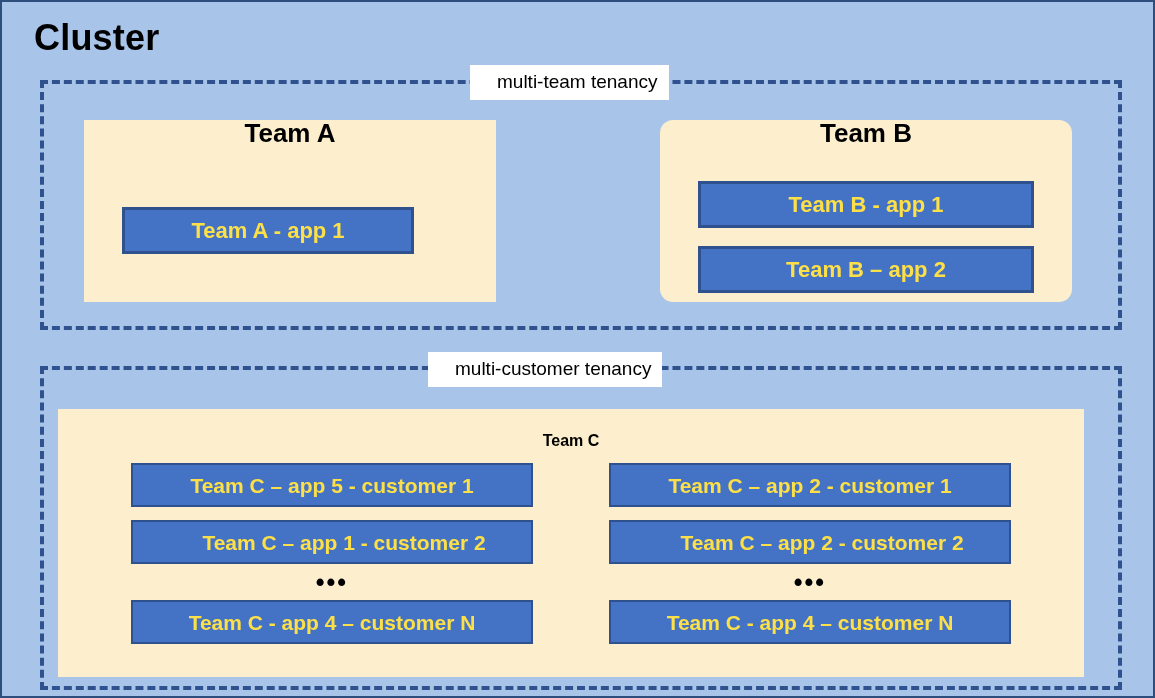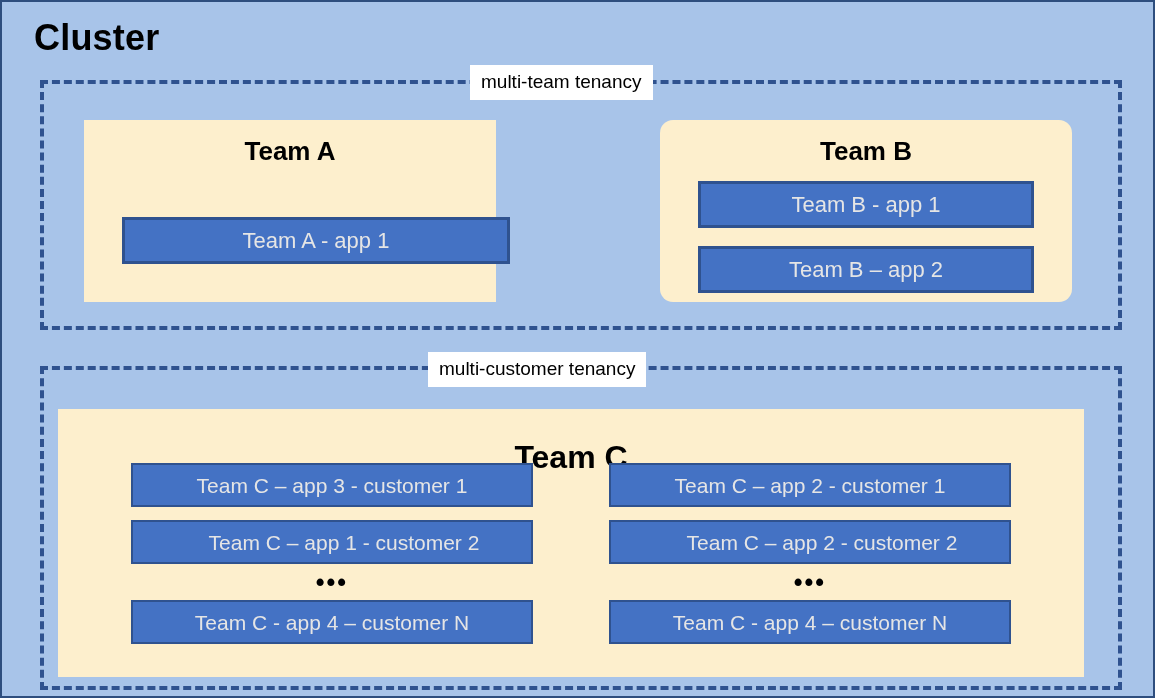--- a/index.html
+++ b/index.html
@@ -52,21 +52,21 @@
     height: 324px;
   }
 
   
   .tenancy-label {
     position: absolute;
     background: #FFFFFF;
     color: #000000;
     font-size: 19px;
     line-height: 1;
-    padding: 7px 11px 9px 11px;
+    padding: 7px 11px 9px 27px;
     white-space: nowrap;
     z-index: 5;
   }
   #label-multi-team {
     left: 468px;
     top: 63px;
   }
   #label-multi-customer {
     left: 426px;
     top: 350px;
@@ -98,48 +98,48 @@
     width: 1026px;
     height: 268px;
   }
 
   .team-title {
     text-align: center;
     font-size: 26px;
     font-weight: bold;
     color: #000000;
     line-height: 1;
-    padding-top: 18px;
   }
   #team-c-panel .team-title {
-    padding-top: 32px;
-    font-size: 32px;
+    padding-top: 24px;
+    font-size: 16px;
   }
 
   
   .app-box {
     box-sizing: border-box;
     background: #4472C4;
     border: 3px solid #2F528F;
-    color: #e5e5e5;
+    color: #fde047;
     font-size: 22px;
     line-height: 1;
     text-align: center;
     display: flex;
     align-items: center;
     justify-content: center;
     white-space: nowrap;
+    font-weight: bold;
   }
 
   
   #team-a-apps {
     position: absolute;
     left: 38px;
-    top: 97px;
-    width: 388px;
+    top: 87px;
+    width: 292px;
   }
   #team-a-apps .app-box {
     height: 47px;
   }
 
   
   #team-b-apps {
     position: absolute;
     left: 38px;
     top: 61px;
@@ -213,21 +213,21 @@
   <div class="tenancy" id="tenancy-multi-customer"></div>
 
   <div class="tenancy-label" id="label-multi-customer">multi-customer tenancy</div>
 
   <div class="team-panel" id="team-c-panel">
     <div class="team-title">Team C</div>
 
     <div class="teamc-columns">
 
       <div class="teamc-col">
-        <div class="app-box">Team C – app 3 - customer 1</div>
+        <div class="app-box">Team C – app 5 - customer 1</div>
         <div class="app-box">Team C – app 1 - customer 2</div>
         <div class="ellipsis">•••</div>
         <div class="app-box">Team C - app 4 – customer N</div>
       </div>
 
       <div class="teamc-col">
         <div class="app-box">Team C – app 2 - customer 1</div>
         <div class="app-box">Team C – app 2 - customer 2</div>
         <div class="ellipsis">•••</div>
         <div class="app-box">Team C - app 4 – customer N</div>

